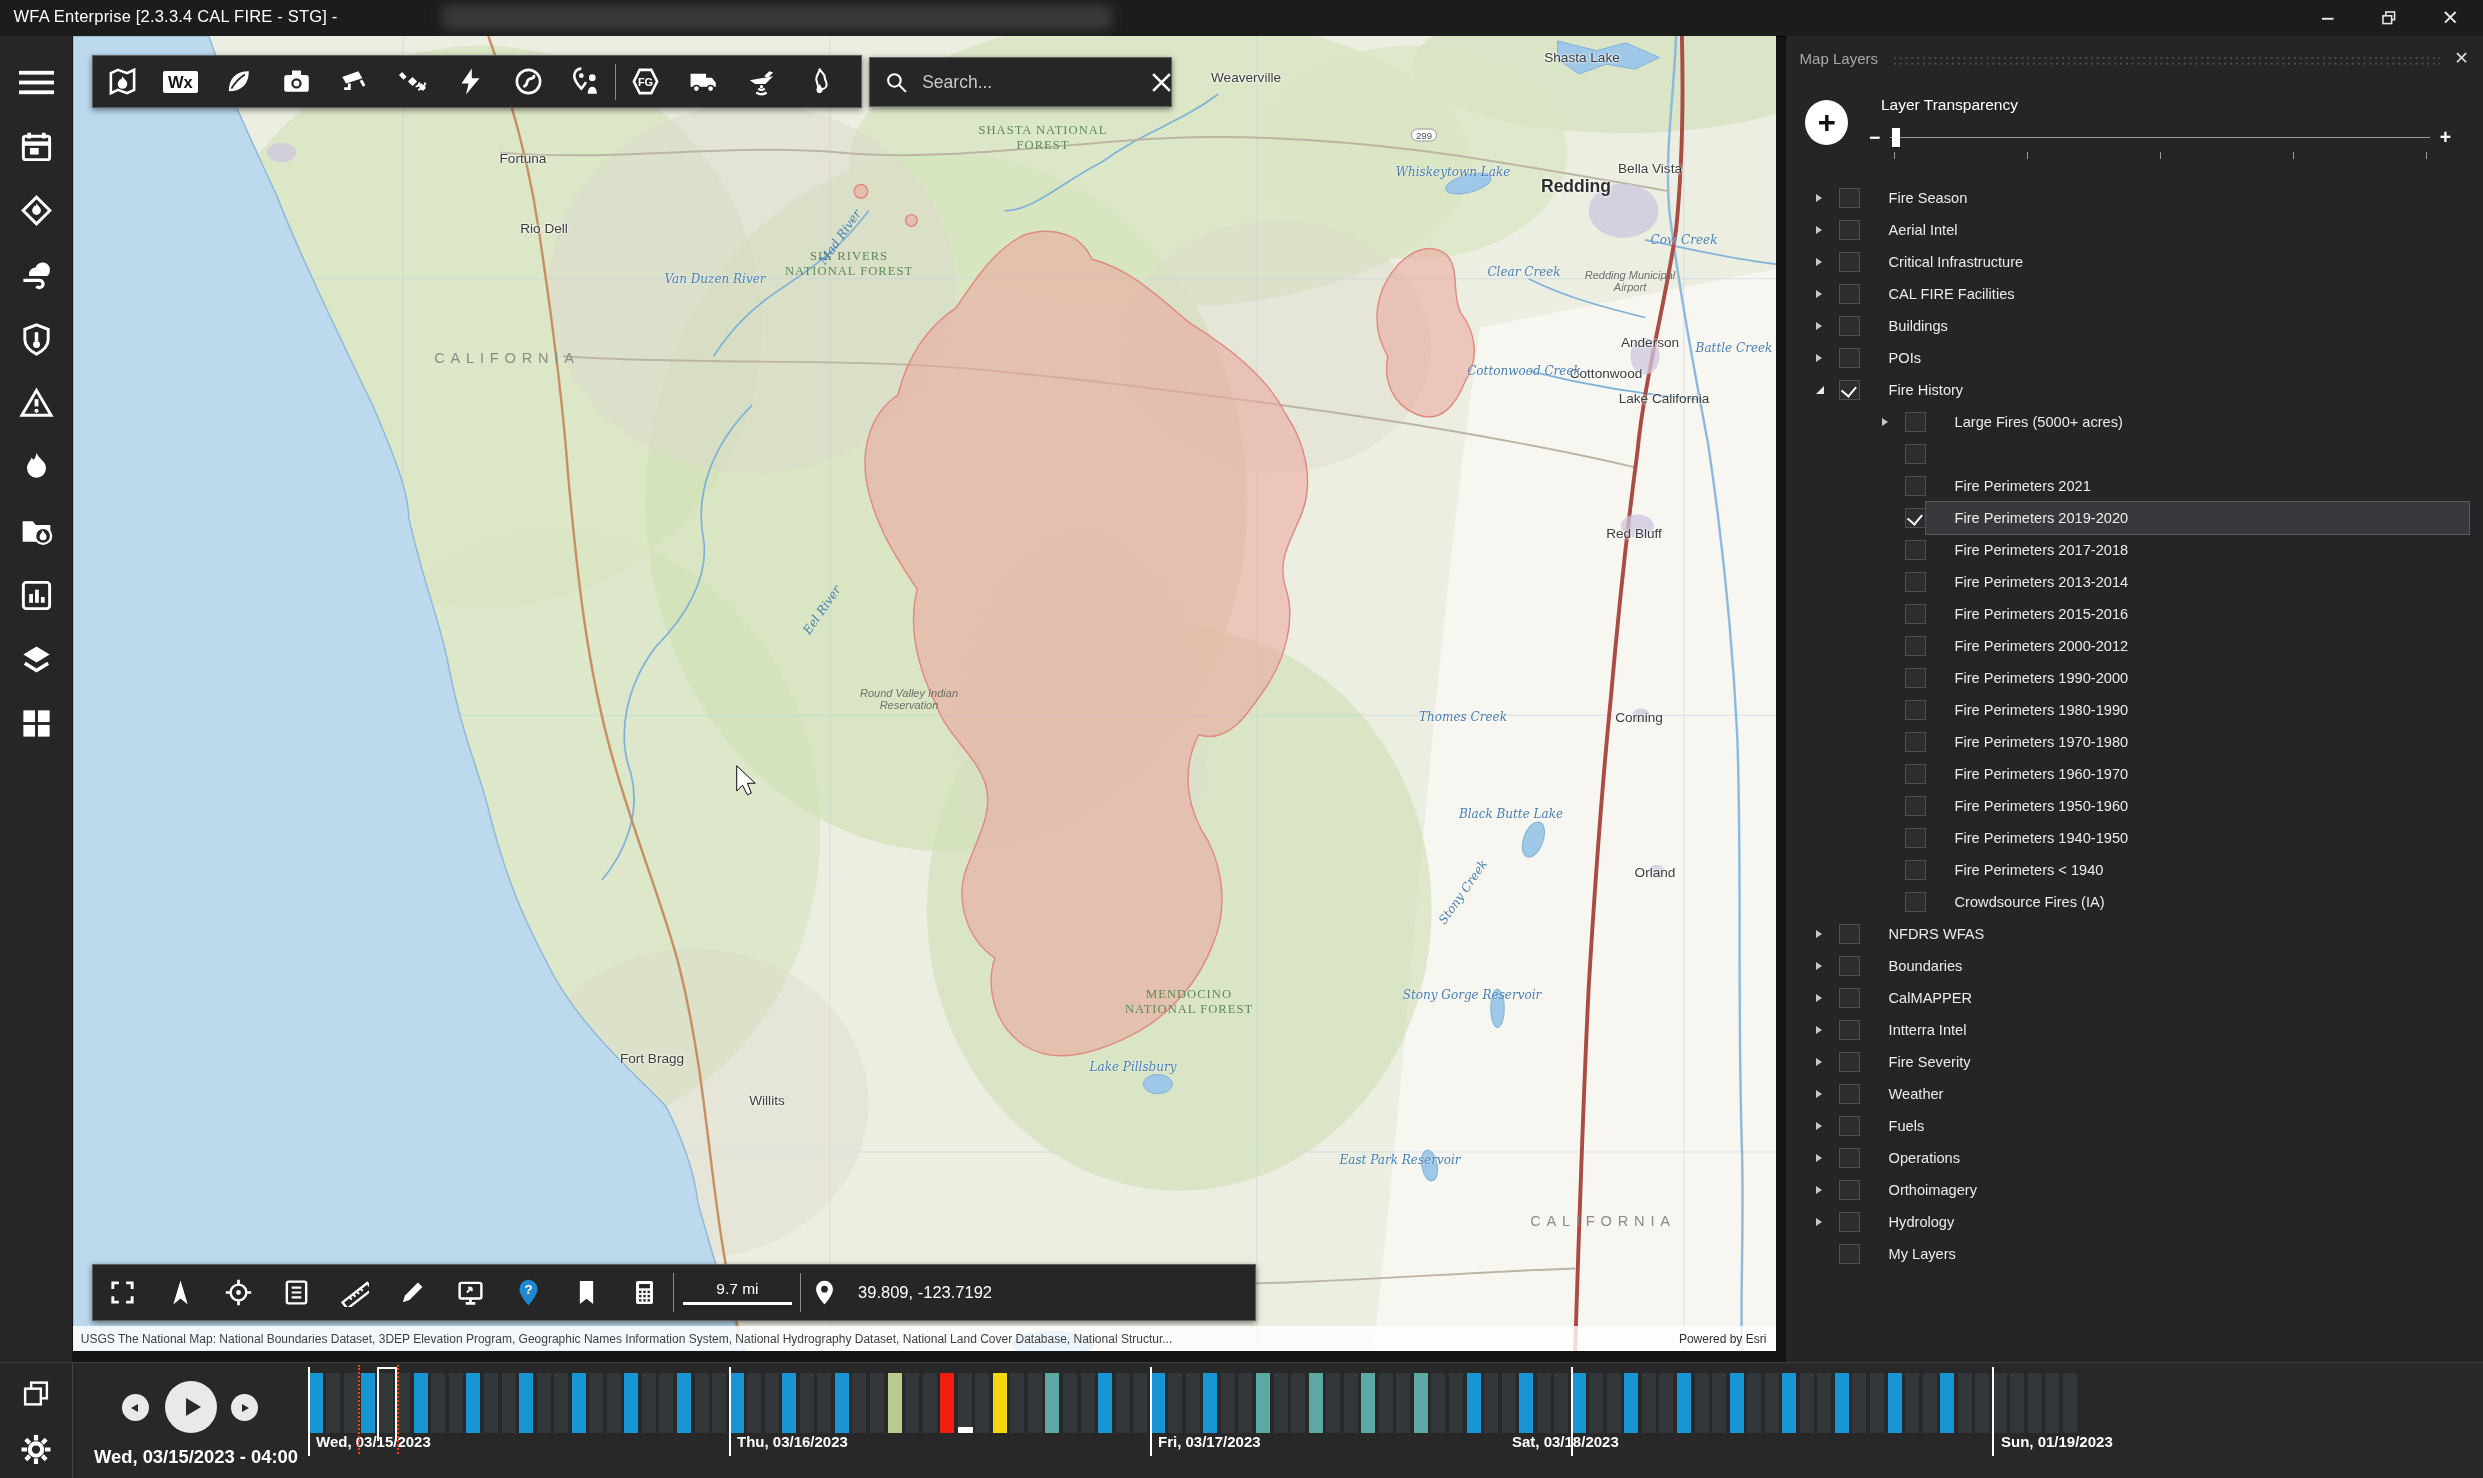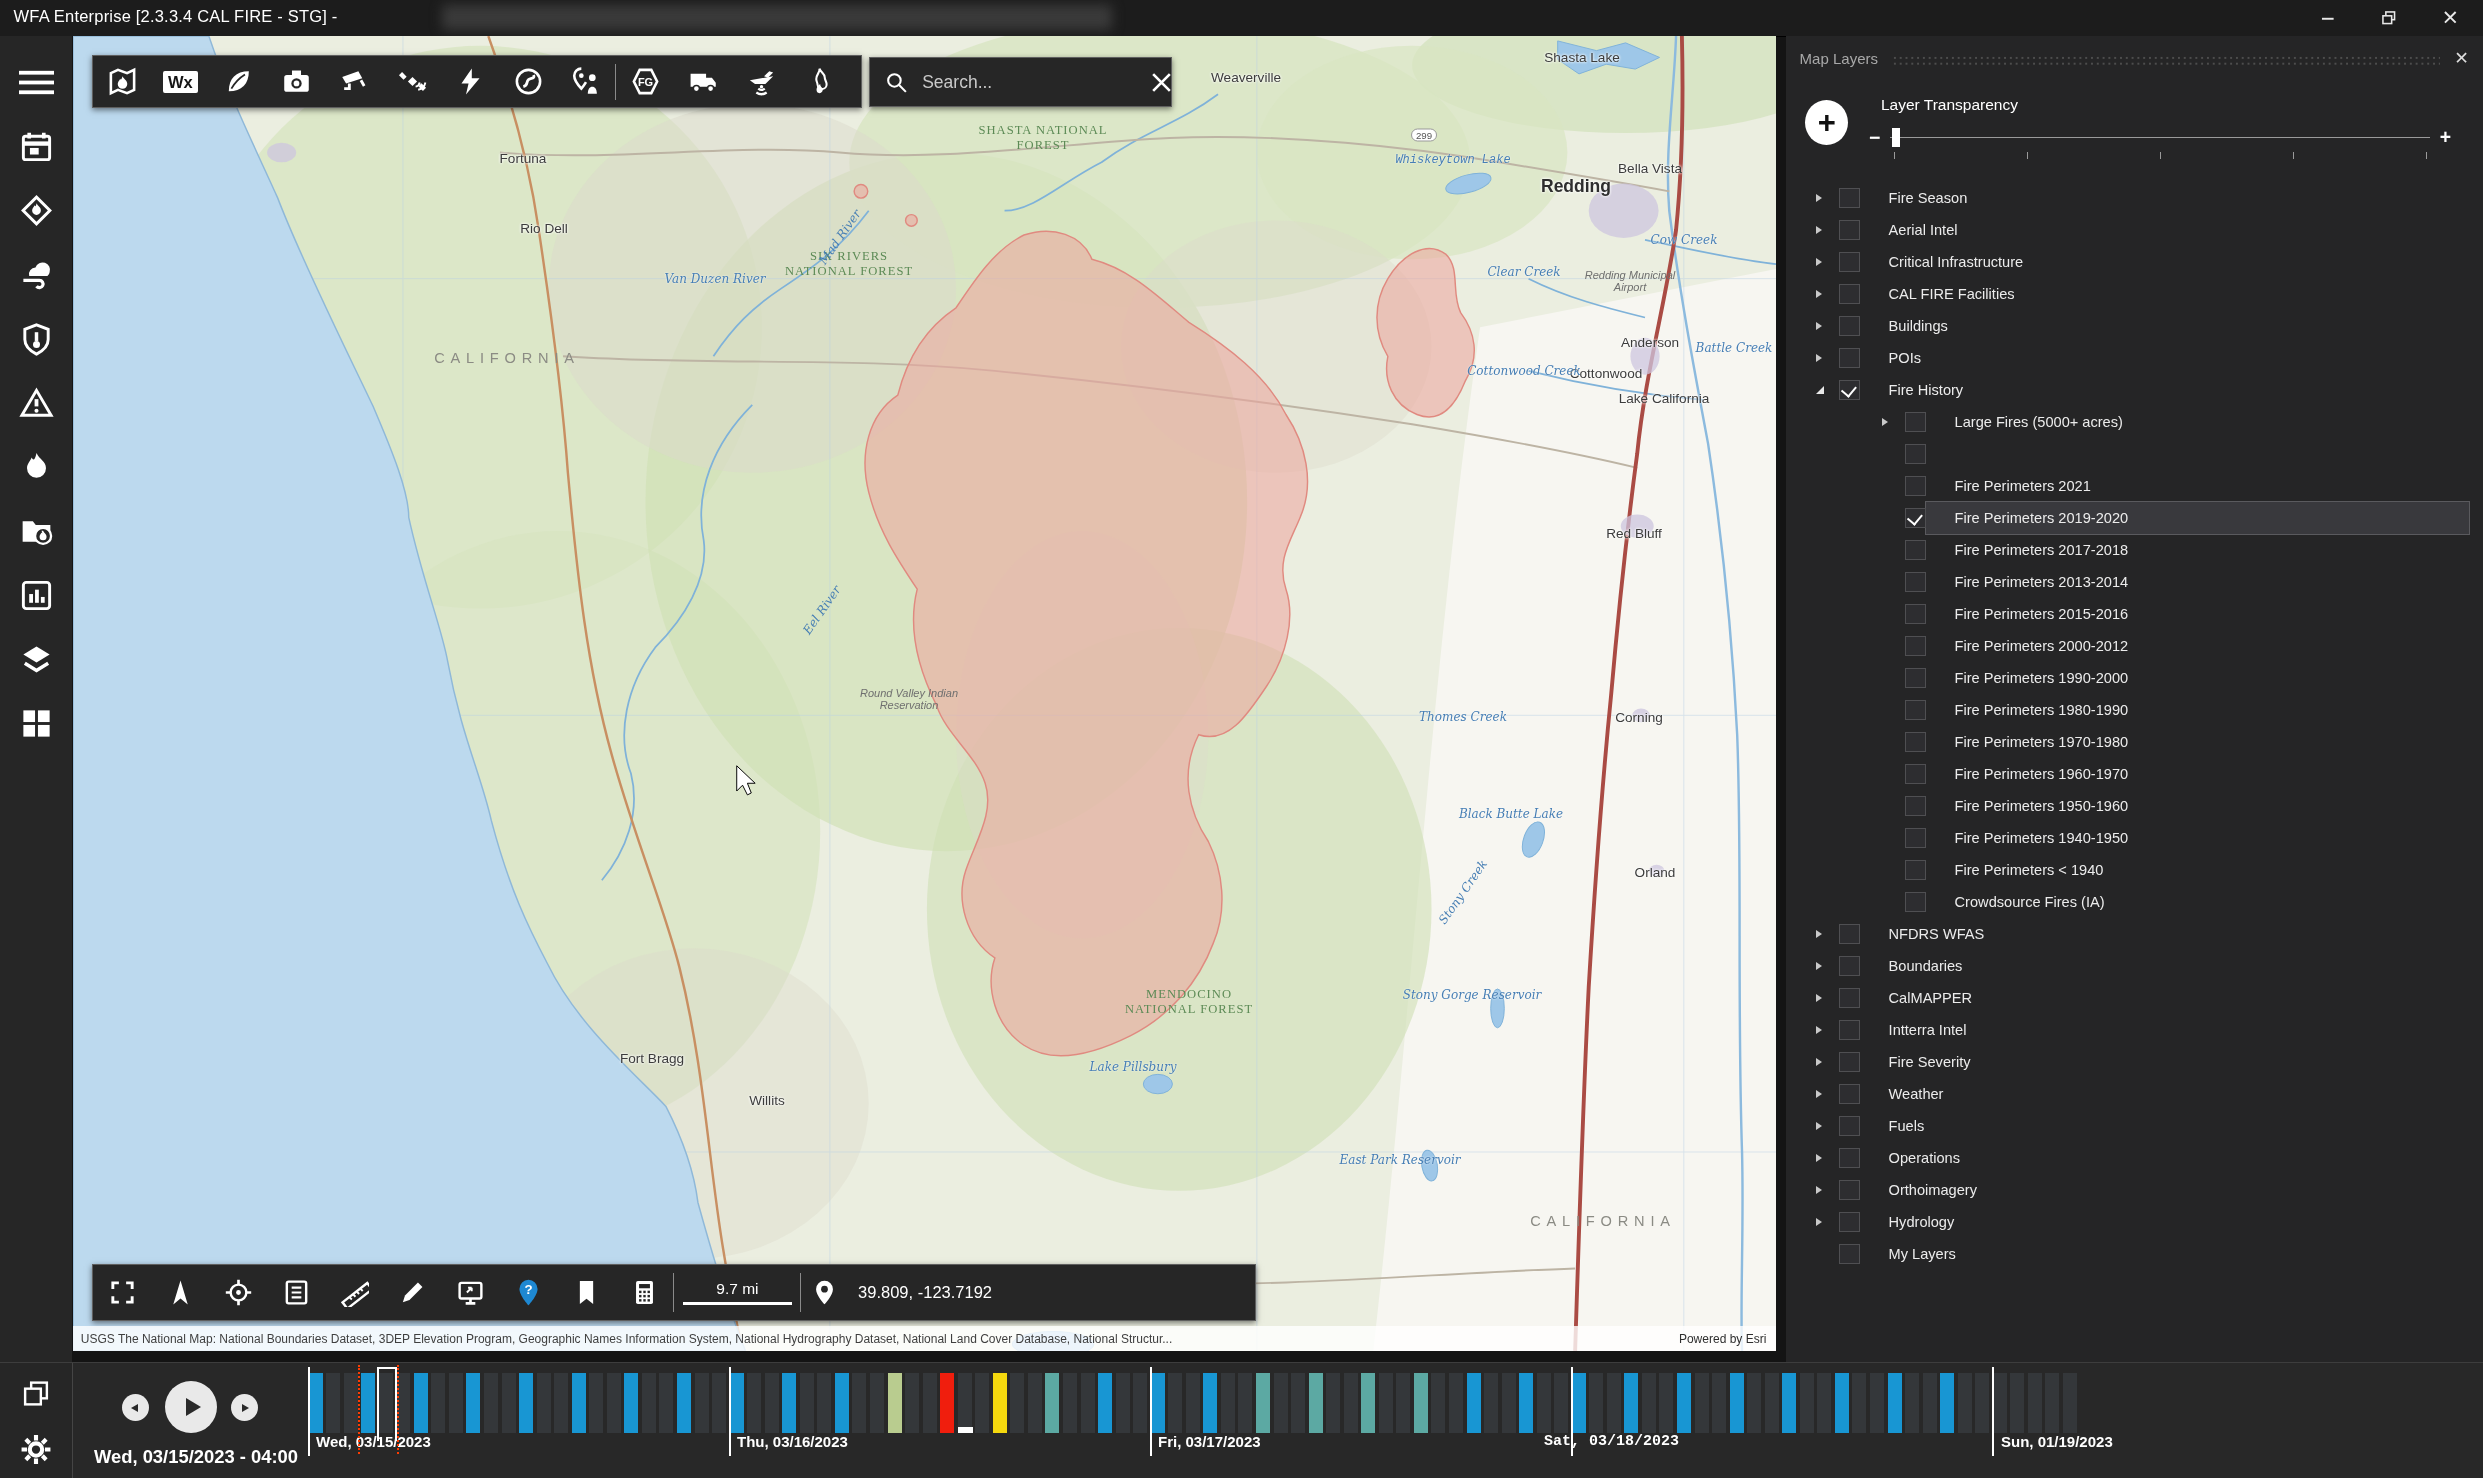--- a/index.html
+++ b/index.html
@@ -297,21 +297,21 @@
 
     <g id="cursor" transform="translate(684,752)">
       <path d="M0 0 L0 26 L6 20 L11 30 L15 28 L11 18 L19 18 Z" fill="#fff" stroke="#000" stroke-width="1"></path>
     </g>
   </svg>
   <div id="map-labels">
       <div class="mlabel city" style="left: 1509px; top: 21.3px;">Shasta Lake</div>
       <div class="mlabel city" style="left: 1173px; top: 41px;">Weaverville</div>
       <div class="mlabel city" style="left: 1577px; top: 132px;">Bella Vista</div>
       <div class="mlabel city-lg" style="left: 1503px; top: 150px;">Redding</div>
-      <div class="mlabel water" style="left: 1380px; top: 124px; font-family: Liberation Mono, monospace;">Whiskeytown Lake</div>
+      <div class="mlabel water" style="left: 1380px; top: 136px;">Whiskeytown Lake</div>
       <div class="mlabel city" style="left: 1577px; top: 306px;">Anderson</div>
       <div class="mlabel city" style="left: 1533px; top: 337px;">Cottonwood</div>
       <div class="mlabel city" style="left: 1591px; top: 362px;">Lake California</div>
       <div class="mlabel water" style="left: 1451px; top: 236px;">Clear Creek</div>
       <div class="mlabel water" style="left: 1611px; top: 204px;">Cow Creek</div>
       <div class="mlabel water" style="left: 1451px; top: 335px;">Cottonwood Creek</div>
       <div class="mlabel water" style="left: 1661px; top: 312px;">Battle Creek</div>
       <div class="mlabel city" style="left: 450px; top: 122px;">Fortuna</div>
       <div class="mlabel city" style="left: 471px; top: 192px;">Rio Dell</div>
       <div class="mlabel city" style="left: 1561px; top: 497px;">Red Bluff</div>
@@ -995,21 +995,21 @@
       <div class="cell" style="left: 1835px; width: 14px; background: rgb(24, 150, 211);"></div>
       <div class="cell" style="left: 1852px; width: 14px;"></div>
       <div class="cell" style="left: 1870px; width: 14px;"></div>
       <div class="cell" style="left: 1888px; width: 14px; background: rgb(24, 150, 211);"></div>
       <div class="cell" style="left: 1905px; width: 14px;"></div>
       <div class="cell" style="left: 1923px; width: 14px;"></div>
       <div class="cell" style="left: 1940px; width: 14px; background: rgb(24, 150, 211);"></div>
       <div class="cell" style="left: 1958px; width: 14px;"></div>
       <div class="cell" style="left: 1975px; width: 14px;"></div>
       <div class="dayline" style="left: 1571px;"></div>
-      <div class="daylabel" style="left: 1544px; font-family: Liberation Mono, monospace;">Sat, 03/18/2023</div>
+      <div class="daylabel" style="left: 1512px;">Sat, 03/18/2023</div>
       <div class="cell" style="left: 1993px; width: 14px;"></div>
       <div class="cell" style="left: 2010px; width: 14px;"></div>
       <div class="cell" style="left: 2028px; width: 14px;"></div>
       <div class="cell" style="left: 2045px; width: 14px;"></div>
       <div class="cell" style="left: 2063px; width: 14px;"></div>
       <div class="dayline" style="left: 1992px;"></div>
       <div class="daylabel" style="left: 2001px;">Sun, 01/19/2023</div>
       <div class="reddash" style="left: 358px;"></div>
       <div class="whitebox" style="left: 377px; width: 15.6px;"></div>
       <div class="reddash" style="left: 397px;"></div>

